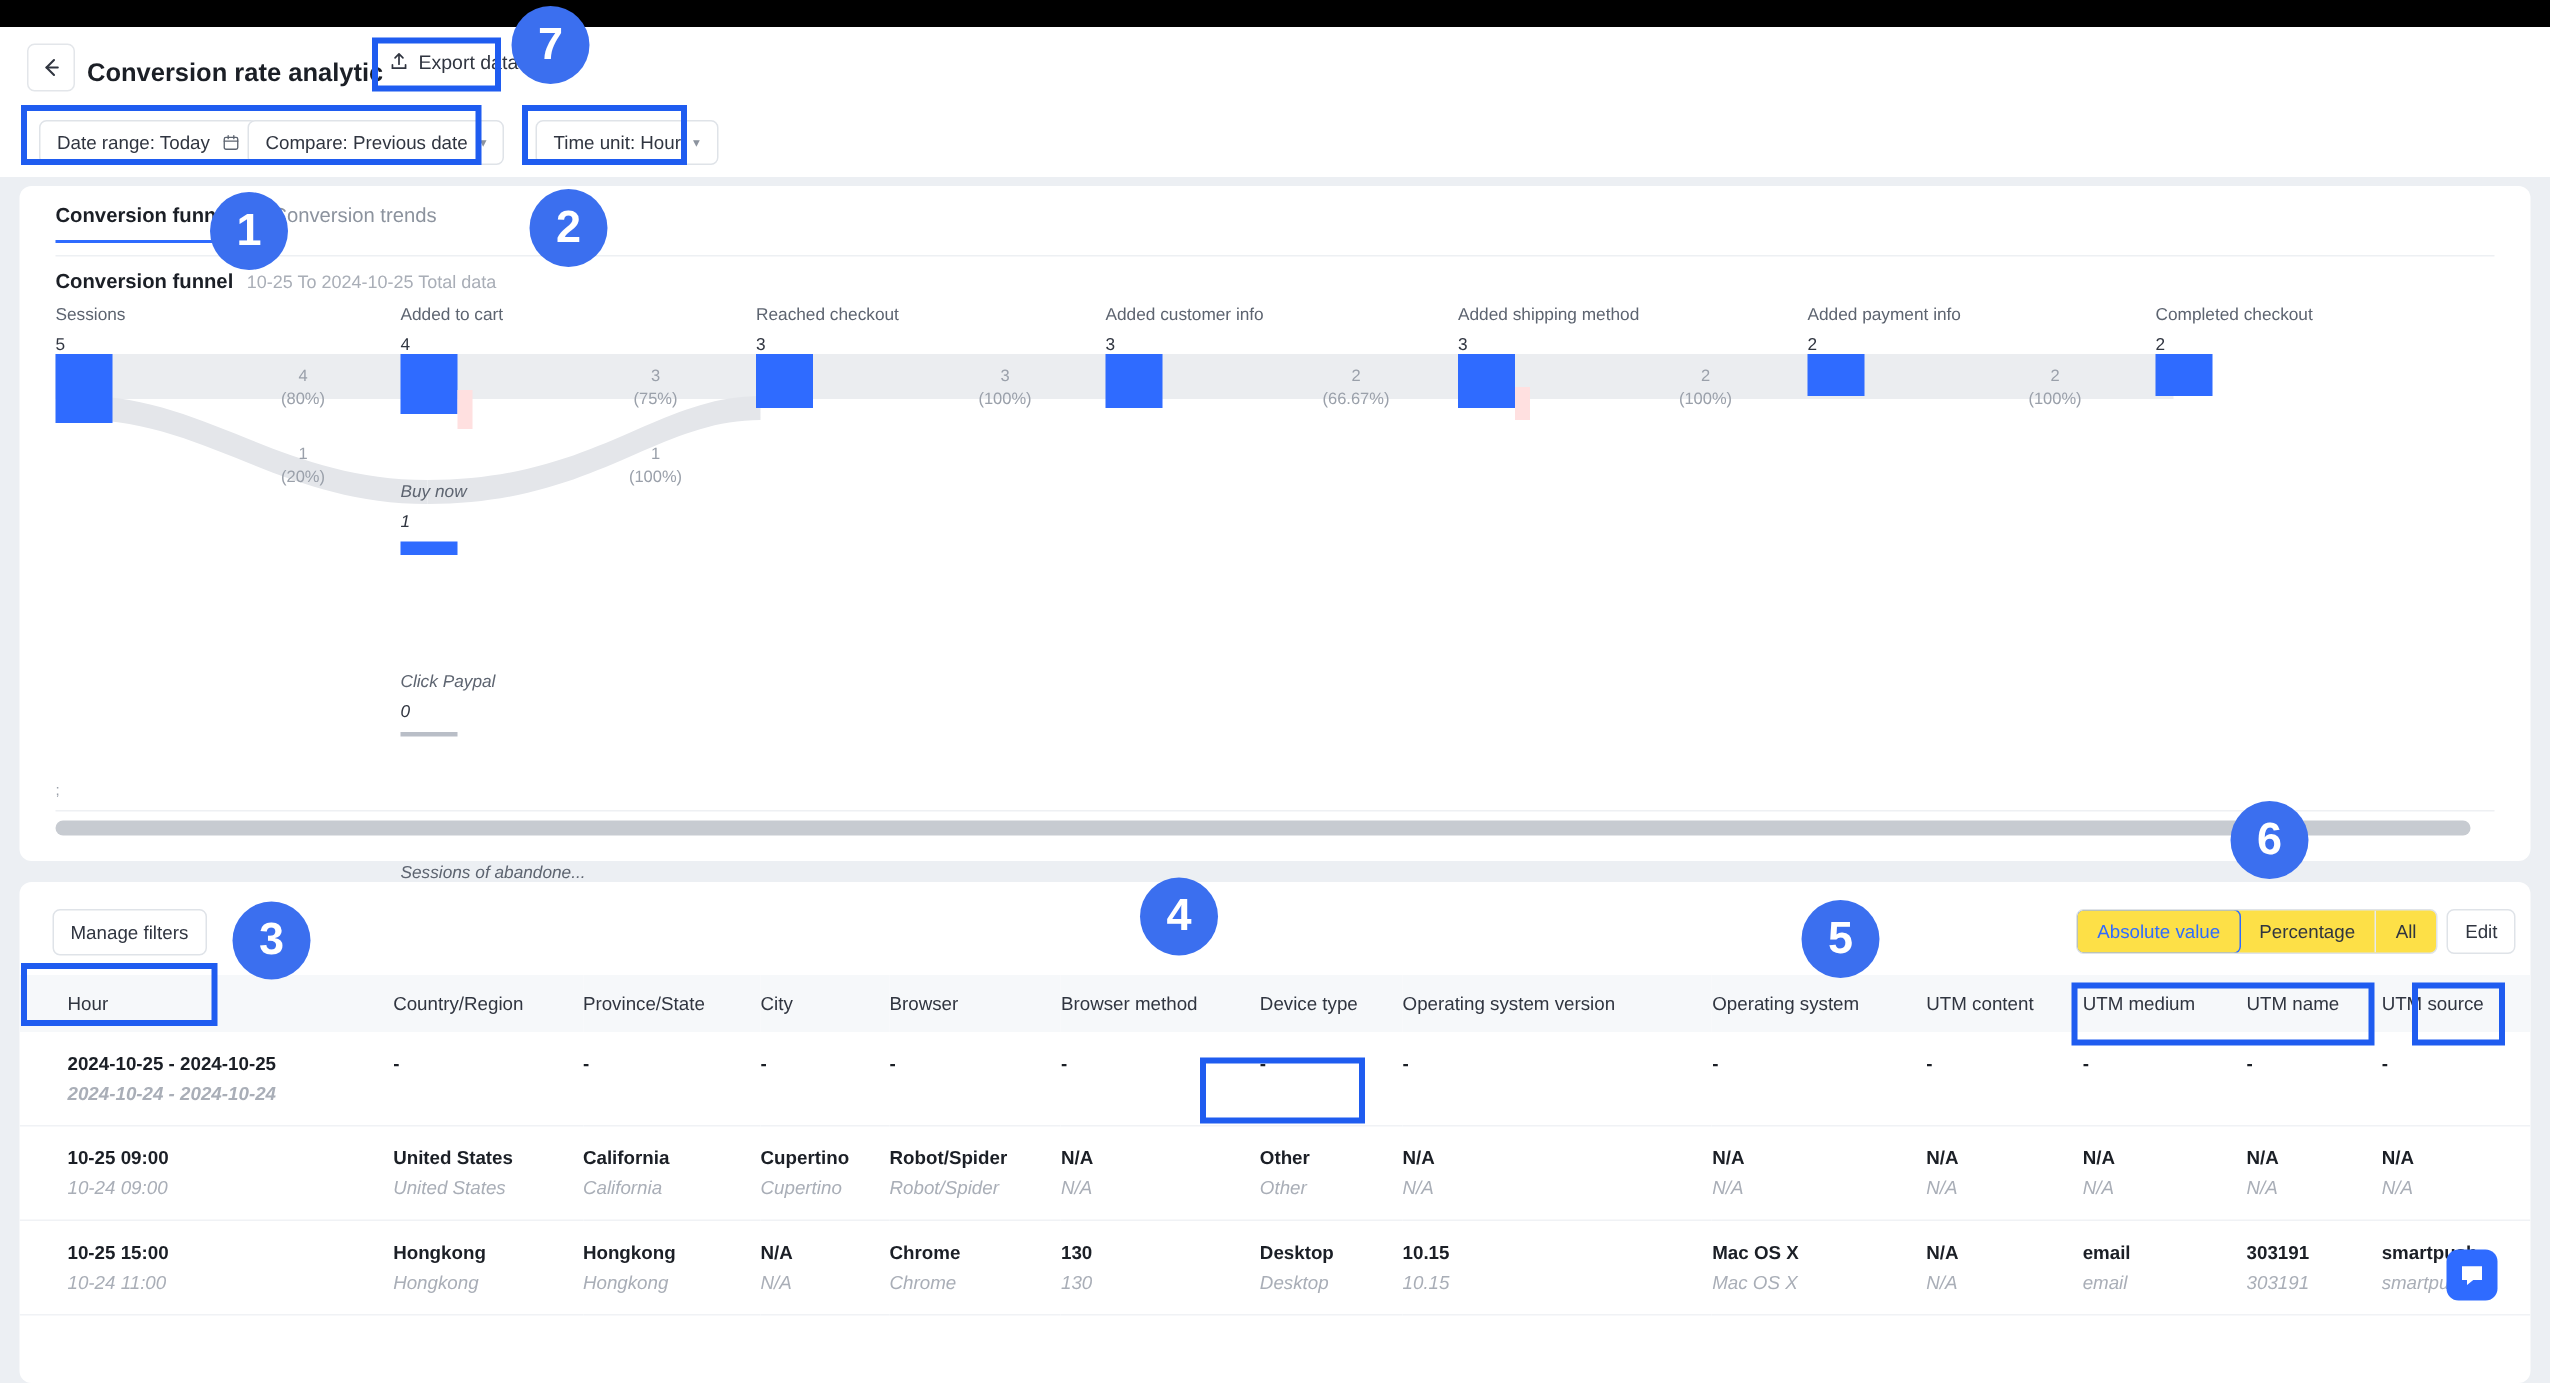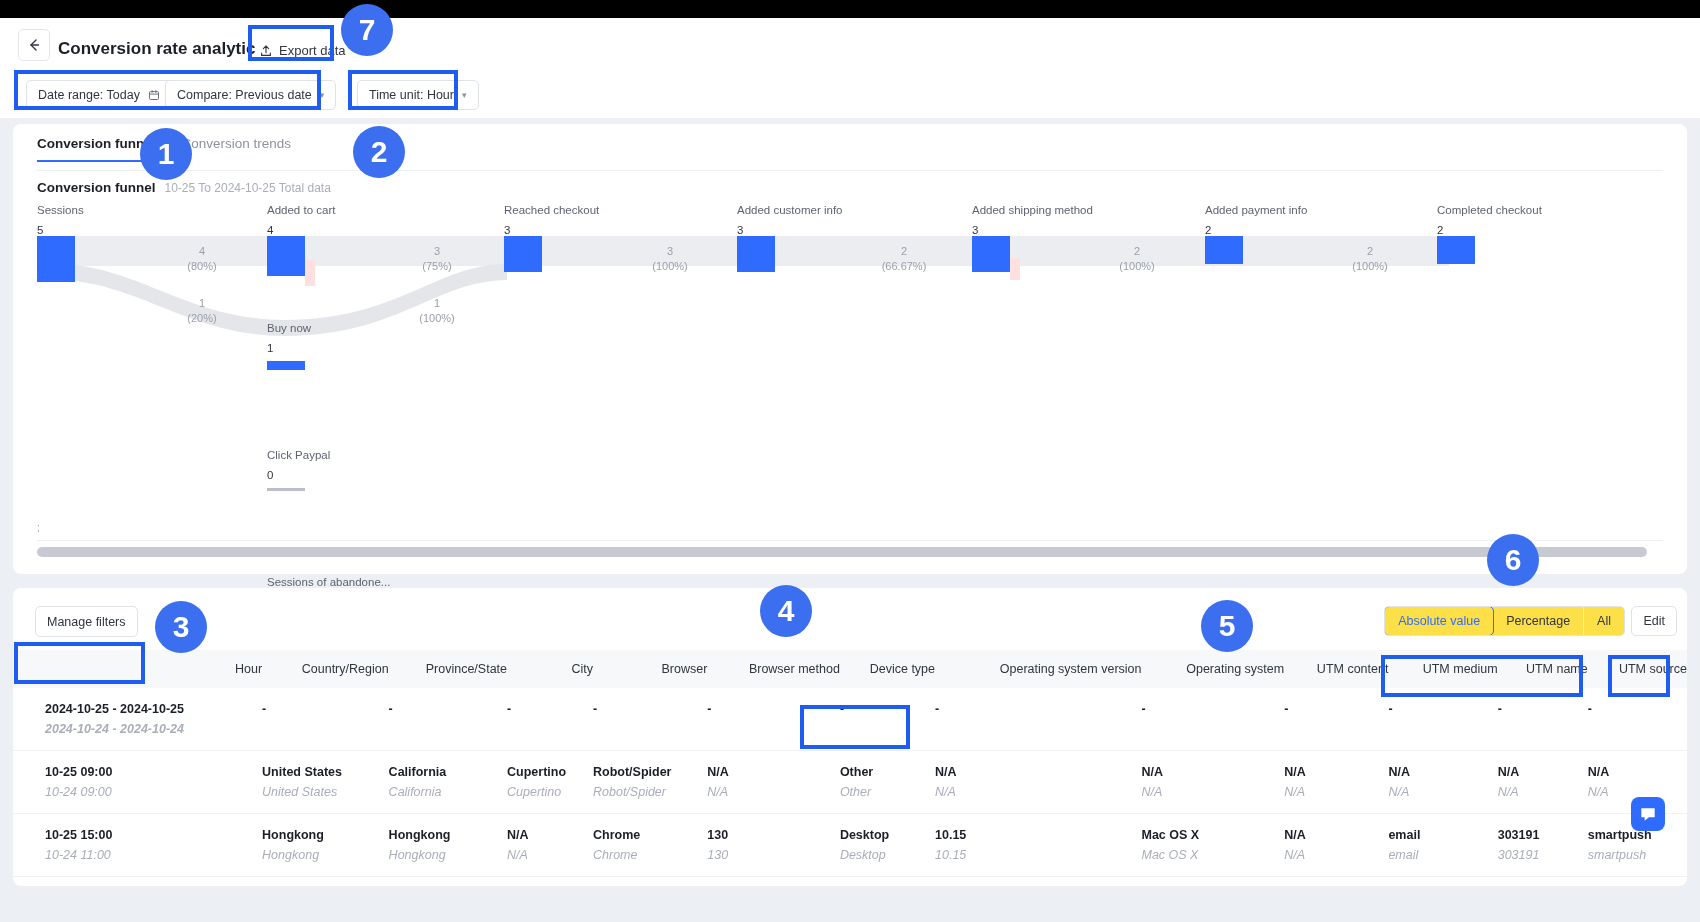--- a/index.html
+++ b/index.html
@@ -21,21 +21,21 @@
     border: 1px solid #e3e6ea; border-radius: 5px; background: #fff;
     display: flex; align-items: center; justify-content: center; cursor: pointer;
   }
   .back-btn svg { display: block; }
   .page-title {
     position: absolute; left: 58px; top: 21px;
     font-size: 17px; font-weight: bold; color: #1b1f26; white-space: nowrap;
   }
   .export-btn {
     position: absolute; left: 255px; top: 16px; height: 24px;
-    display: flex; align-items: flex-end; gap: 6px; cursor: pointer;
+    display: flex; align-items: flex-start; gap: 6px; cursor: pointer;
     font-size: 13px; color: #303540; padding: 0 4px; background: #fff;
   }
 
   
   .filterbar { position: absolute; left: 0; top: 72px; width: 1700px; height: 46px; background: #fff; }
   .pill {
     height: 30px; border: 1px solid #dfe3e8; border-radius: 5px; background: #fff;
     display: inline-flex; align-items: center; gap: 8px; padding: 0 11px;
     font-size: 12.5px; color: #303540; cursor: pointer; white-space: nowrap;
   }
@@ -69,51 +69,51 @@
   .step-value { font-size: 11.5px; color: #303540; margin-top: 8px; }
   .step-bar { position: absolute; top: 32px; width: 38px; height: 42px; background: #2f6bff; }
 
   .flow-band {
     position: absolute; top: 32px; height: 30px; background: #ebedf0;
   }
   .flow-lbl {
     position: absolute; text-align: center; font-size: 11px; color: #9aa0aa; line-height: 1.35;
   }
 
-  .sub-node { position: absolute; }
+  .sub-node { position: absolute; font-style: italic; }
   .sub-node .n { font-size: 11.5px; color: #5d6470; white-space: nowrap; }
   .sub-node .v { font-size: 11.5px; color: #303540; margin-top: 8px; }
   .sub-bar { margin-top: 7px; width: 38px; height: 9px; background: #2f6bff; }
   .sub-bar.zero { height: 3px; background: #b9bec7; }
 
   .pink-stub { position: absolute; width: 10px; background: #ffe0e0; }
 
   .scroll-area { position: absolute; left: 24px; bottom: 18px; width: 1626px; height: 22px; }
   .scroll-tick { position: absolute; left: 0; top: -12px; font-size: 10px; color: #9aa0aa; }
   .scroll-track { position: absolute; left: 0; top: 6px; width: 100%; height: 10px; background: #fff; border-top: 1px solid #eef0f3; }
   .scroll-thumb { position: absolute; left: 0; top: 6px; width: 1610px; height: 10px; background: #c7cbd1; border-radius: 5px; cursor: pointer; }
 
   
-  #table-card { left: 13px; top: 588px; width: 1674px; height: 298px; overflow: hidden; }
+  #table-card { left: 13px; top: 588px; width: 1674px; height: 334px; overflow: hidden; }
   #manage-filters-btn { position: absolute; left: 22px; top: 18px; height: 31px; }
   .seg {
     position: absolute; right: 62px; top: 18px; height: 30px;
     display: flex; border: 1px solid #dfe3e8; border-radius: 5px; overflow: hidden; background: #fde047;
   }
   .seg-item {
     padding: 0 13px; display: flex; align-items: center; font-size: 12.5px;
     color: #303540; cursor: pointer; border-right: 1px solid #e7eaee;
   }
   .seg-item:last-child { border-right: none; }
   .seg-item.active { color: #2f6bff; border: 1px solid #2f6bff; border-radius: 5px; margin: -1px; }
   #edit-btn { position: absolute; right: 10px; top: 18px; height: 30px; align-items: center; }
 
   table { position: absolute; left: 0; top: 62px; width: 1674px; border-collapse: collapse; }
   thead th {
-    background: #f6f8fa; text-align: right; font-size: 12.5px; font-weight: normal;
+    background: #f6f8fa; text-align: left; font-size: 12.5px; font-weight: normal;
     color: #303540; padding: 12px 0 12px 0; white-space: nowrap;
   }
   thead th:first-child { padding-left: 32px; }
   tbody td {
     padding: 14px 0; font-size: 12.5px; vertical-align: top; white-space: nowrap;
     border-bottom: 1px solid #f0f2f5;
   }
   tbody td:first-child { padding-left: 32px; }
   .cur { color: #1b1f26; font-weight: bold; display: block; }
   .prev { color: #a9aeb7; display: block; margin-top: 6px; font-style: italic; }

